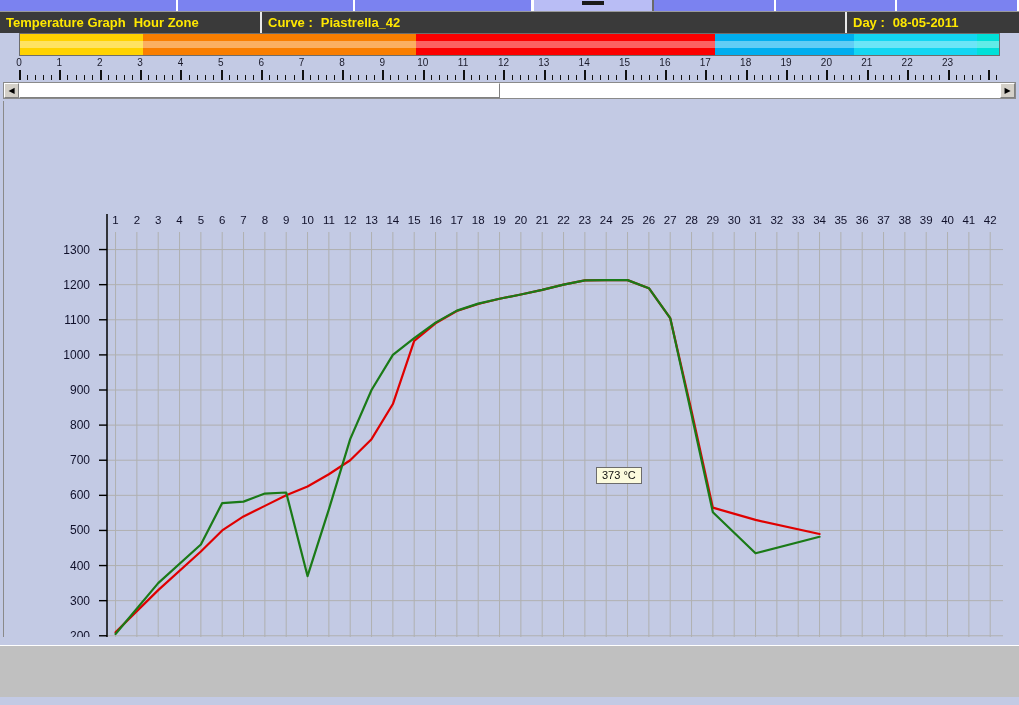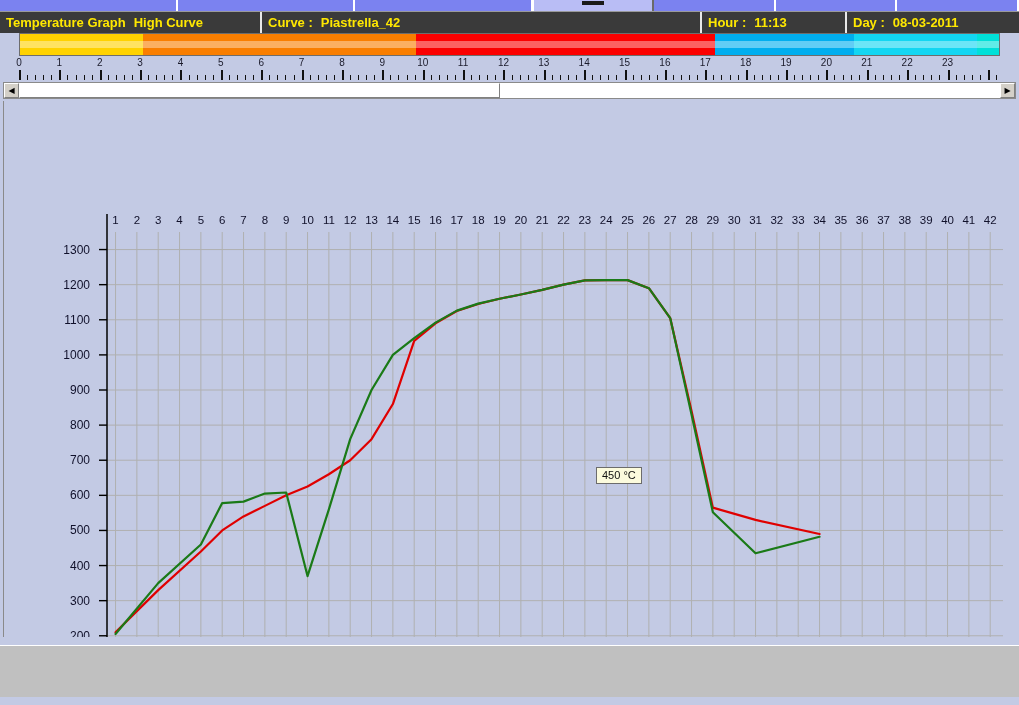--- a/index.html
+++ b/index.html
@@ -160,36 +160,31 @@
       </div>
       <div class="tabcell" style="width: 130px;"></div>
       <div class="tabcell" style="width: 130px;"></div>
       <div class="tabcell" style="width: 130px;"></div>
     </div>
 
   <div class="titlebar">
     <div class="seg seg-title">
       <span>Temperature Graph</span>
       <span class="sp"></span>
-      <span>High Curve</span>
+      <span>Hour Zone</span>
     </div>
     <div class="seg seg-curve border-l">
       <span>Curve :</span>
       <span class="sp"></span>
       <span>Piastrella_42</span>
     </div>
-    <div class="seg seg-hour border-l">
-      <span>Hour :</span>
-      <span class="sp"></span>
-      <span>11:13</span>
-    </div>
     <div class="seg seg-day border-l">
       <span>Day :</span>
       <span class="sp"></span>
-      <span>08-03-2011</span>
+      <span>08-05-2011</span>
     </div>
   </div>
 
   <div class="bandwrap">
     <div class="band" id="band">
         <div class="seg" style="width: 12.5514%; background: rgb(255, 210, 0);"></div>
         <div class="seg" style="width: 27.8601%; background: rgb(249, 126, 0);"></div>
         <div class="seg" style="width: 30.5761%; background: rgb(251, 0, 0);"></div>
         <div class="seg" style="width: 14.1975%; background: rgb(0, 174, 239);"></div>
         <div class="seg" style="width: 12.5514%; background: rgb(19, 214, 242);"></div>
@@ -537,21 +532,21 @@
         <text x="495.5333333333333" y="625" text-anchor="middle" font-size="12" fill="#10102a" font-family="&quot;Liberation Sans&quot;, sans-serif">A15</text>
         <text x="538.1999999999999" y="625" text-anchor="middle" font-size="12" fill="#10102a" font-family="&quot;Liberation Sans&quot;, sans-serif">A17</text>
         <text x="580.8666666666667" y="625" text-anchor="middle" font-size="12" fill="#10102a" font-family="&quot;Liberation Sans&quot;, sans-serif">A19</text>
         <text x="623.5333333333333" y="625" text-anchor="middle" font-size="12" fill="#10102a" font-family="&quot;Liberation Sans&quot;, sans-serif">A21</text>
         <text x="687.5333333333333" y="625" text-anchor="middle" font-size="12" fill="#10102a" font-family="&quot;Liberation Sans&quot;, sans-serif">F23</text>
         <text x="730.1999999999999" y="625" text-anchor="middle" font-size="12" fill="#10102a" font-family="&quot;Liberation Sans&quot;, sans-serif">H25</text>
         <text x="794.1999999999999" y="625" text-anchor="middle" font-size="12" fill="#10102a" font-family="&quot;Liberation Sans&quot;, sans-serif">F26</text>
         <polyline points="111.53,531.27 154.20,489.13 196.87,450.51 218.20,429.44 239.53,415.40 260.87,404.87 282.20,394.33 303.53,385.56 324.87,373.27 346.20,359.22 367.53,338.16 388.87,303.04 410.20,239.84 431.53,222.29 452.87,210.00 474.20,202.98 495.53,197.71 516.87,193.50 538.20,188.93 559.53,183.67 580.87,179.45 602.20,179.10 623.53,179.10 644.87,187.18 666.20,217.02 687.53,310.07 708.87,406.62 751.53,418.91 815.53,432.96" fill="none" stroke="#e00000" stroke-width="2.2" stroke-linejoin="round" stroke-linecap="round"></polyline>
         <polyline points="111.53,533.02 154.20,482.11 196.87,443.49 218.20,402.06 239.53,400.65 260.87,392.58 282.20,391.52 303.53,475.09 324.87,408.38 346.20,338.16 367.53,289.00 388.87,253.89 410.20,237.04 431.53,221.59 452.87,209.65 474.20,202.63 495.53,197.71 516.87,193.50 538.20,188.93 559.53,183.67 580.87,179.45 602.20,179.10 623.53,179.10 644.87,187.18 666.20,217.02 687.53,313.58 708.87,411.19 751.53,452.27 815.53,435.76" fill="none" stroke="#1a7a17" stroke-width="2.2" stroke-linejoin="round" stroke-linecap="round"></polyline>
       </svg>
-    <div class="tooltip">450 °C</div>
+    <div class="tooltip">373 °C</div>
   </div>
 
   <div class="bottombar">
 
   </div>
 
   <div class="bottomedge"></div>
 </div>
 
 </body></html>

